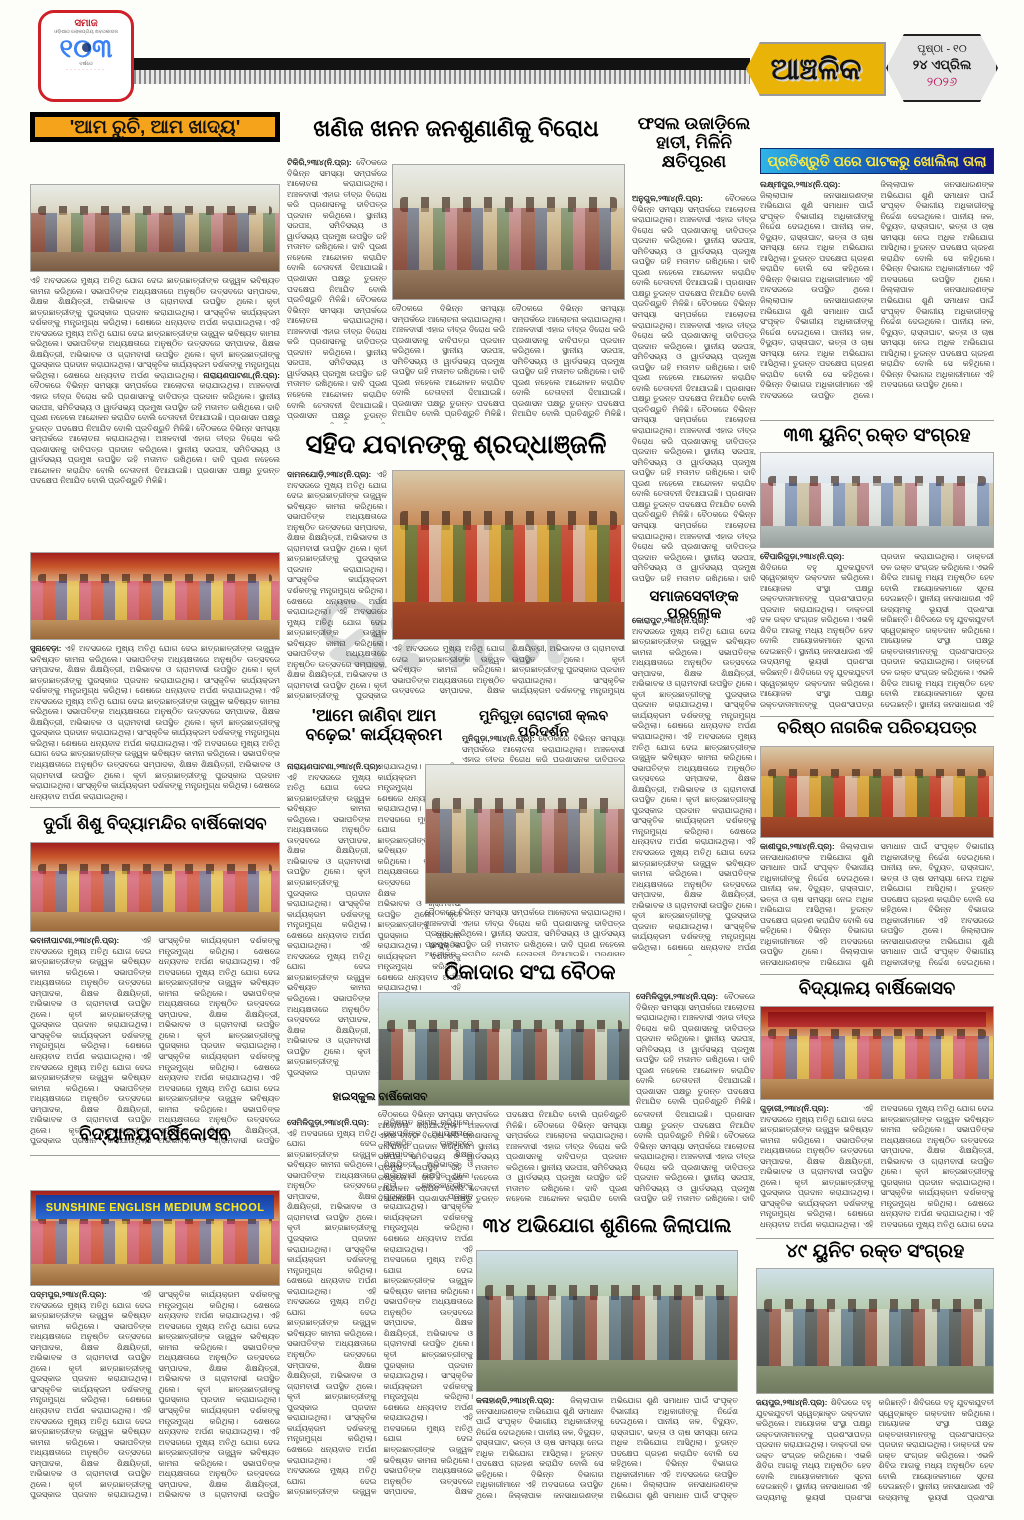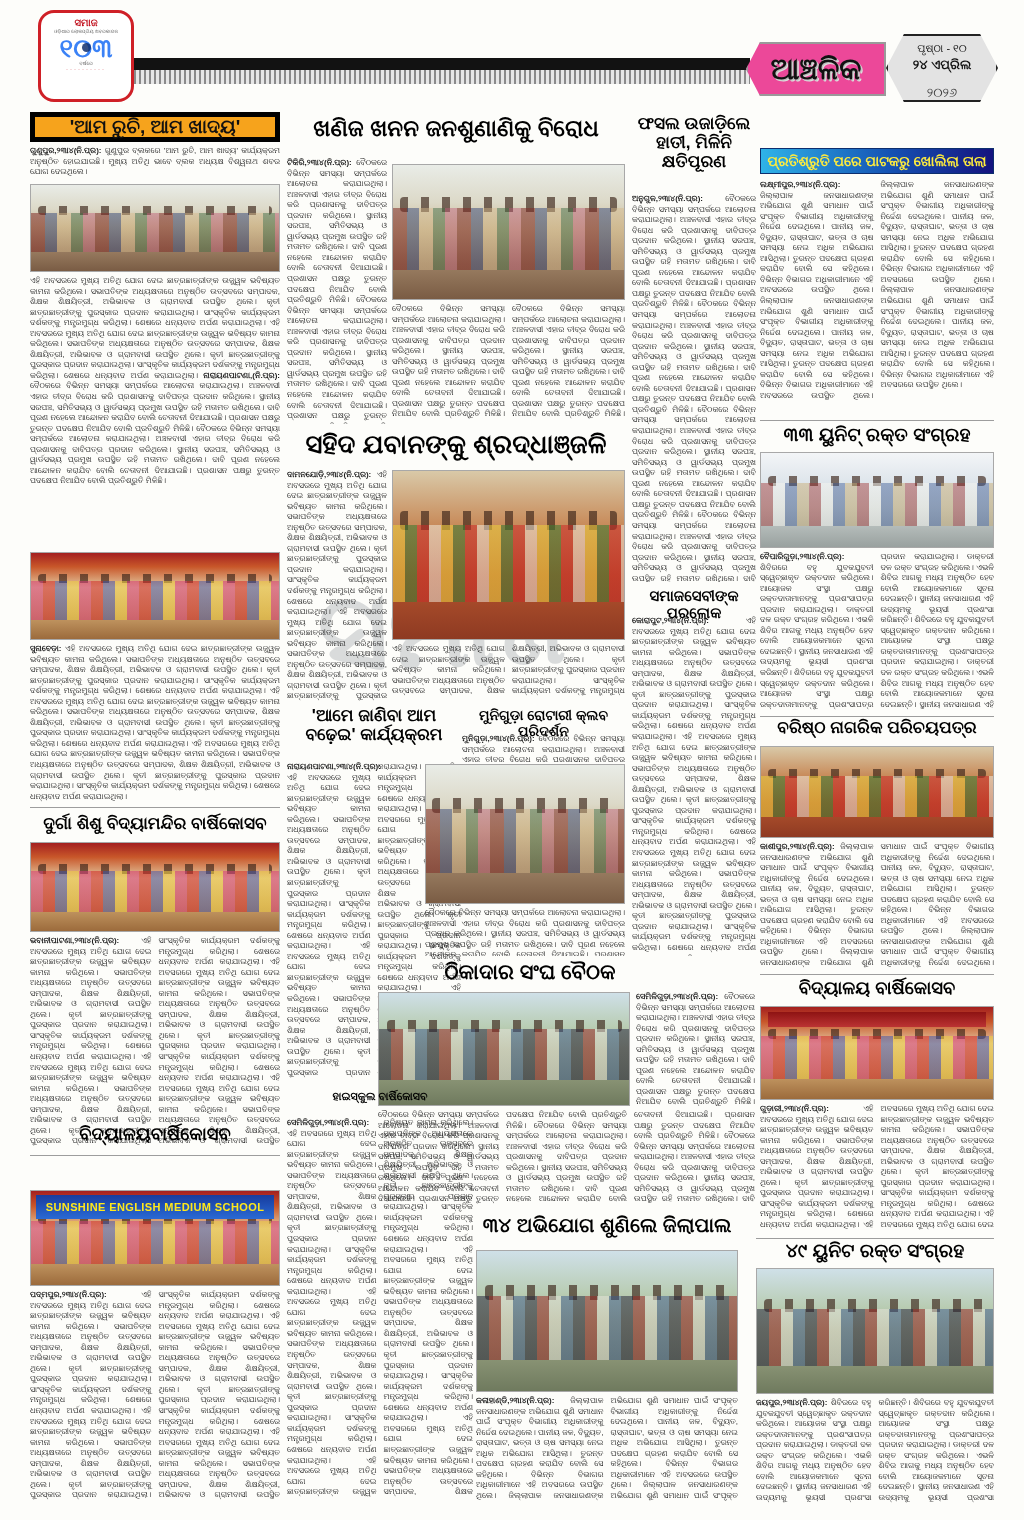--- a/index.html
+++ b/index.html
@@ -8,26 +8,26 @@
   .abs{position:absolute;box-sizing:border-box}
 
   
   .logo{border:3px solid #cf2027;border-radius:16px;background:#fff;text-align:center;padding-top:4px}
   .logo .m1{color:#c1121f;font-size:10px;font-weight:bold}
   .logo .m2{color:#555;font-size:5px;line-height:1.1}
   .logo .m3{color:#3b82f6;font-size:26px;font-weight:bold;line-height:1;position:relative}
   .logo .m3 i{position:absolute;width:9px;height:9px;border-radius:50%;background:#13306e;left:50%;top:8px;margin-left:-4px;opacity:.85}
   .logo .m4{color:#c1121f;font-size:6px;letter-spacing:2px}
   .rulebar{border-top:12px solid #121212;background:repeating-linear-gradient(90deg,#8a8a8a 0 2px,#e7e7e7 2px 5px)}
-  .secbadge{background:#ec4899;border:2px solid #9a9a9a;clip-path:polygon(10% 0,100% 0,100% 100%,10% 100%,0 50%);display:flex;align-items:center;justify-content:center}
+  .secbadge{background:#eab308;border:2px solid #9a9a9a;clip-path:polygon(10% 0,100% 0,100% 100%,10% 100%,0 50%);display:flex;align-items:center;justify-content:center}
   .secbadge span{font-size:30px;font-weight:bold;color:#111;text-shadow:1px 1px 0 #bbb,2px 2px 0 #ddd}
   .pagebadge{background:#e3e3e3;border:2px solid #222;clip-path:polygon(16% 0,84% 0,100% 50%,84% 100%,16% 100%,0 50%);text-align:center;padding-top:6px}
   .pagebadge .p1{font-size:11px;color:#111}
   .pagebadge .p2{font-size:13px;font-weight:bold;color:#111;margin-top:2px}
-  .pagebadge .p3{font-size:13px;color:#404040;margin-top:12px}
+  .pagebadge .p3{font-size:13px;color:#be185d;margin-top:1px}
   .pb-red{position:absolute;background:#c1121f;z-index:-1;border-radius:4px}
 
   
   .hl{font-weight:bold;color:#000;text-align:center;line-height:1.12;font-family:"Liberation Sans",sans-serif}
   .hlbox{background:#f6a31c;color:#111;display:flex;align-items:center;justify-content:center;border:5px solid #000000}
   .bluebar{background:linear-gradient(90deg,#2fb3e8 0%,#1553b4 55%,#15137e 100%);color:#ffec3d;font-weight:bold;display:flex;align-items:center;justify-content:center;border:1px solid #0d2e6e}
   .body{font-size:8px;line-height:1.32;text-align:justify;color:#1d1d1d;overflow:hidden}
   .cols2{column-count:2;column-gap:7px}
   .cols3{column-count:3;column-gap:7px}
   .dl{font-weight:bold}
@@ -71,24 +71,20 @@
   <div class="abs pb-red" style="left:884px;top:32px;width:116px;height:72px"></div>
   <div class="abs pagebadge" style="left:886px;top:34px;width:112px;height:68px">
     <div class="p1">ପୃଷ୍ଠା - ୧୦</div>
     <div class="p2">୨୪ ଏପ୍ରିଲ</div>
     <div class="p3">୨୦୨୬</div>
   </div>
 
   <div class="abs wmark" style="left:318px;top:568px">ସମାଜ</div>
 
   <div class="abs hlbox" style="left:30px;top:112px;width:250px;height:30px;font-size:19px;font-weight:bold">'ଆମ ରୁଚି, ଆମ ଖାଦ୍ୟ'</div>
-  <div class="abs body" style="left:30px;top:146px;width:250px;height:36px">
-    <span class="dl">ଗୁଣୁପୁର,୨୩ା୪(ନି.ପ୍ର):</span>
-    <span>ଗୁଣୁପୁର ବ୍ଲକରେ 'ଆମ ରୁଚି, ଆମ ଖାଦ୍ୟ' କାର୍ଯ୍ୟକ୍ରମ ଅନୁଷ୍ଠିତ ହୋଇଯାଇଛି। ମୁଖ୍ୟ ଅତିଥି ଭାବେ ବ୍ଲକ ଅଧ୍ୟକ୍ଷ ବିଶ୍ୱନାଥ ଶବର ଯୋଗ ଦେଇଥିଲେ।</span>
-  </div>
   <div class="abs photo phA" style="left:30px;top:184px;width:250px;height:88px"></div>
   <div class="abs body" style="left:30px;top:276px;width:250px;height:272px">
     <span>ଏହି ଅବସରରେ ମୁଖ୍ୟ ଅତିଥି ଯୋଗ ଦେଇ ଛାତ୍ରଛାତ୍ରୀଙ୍କ ଉଜ୍ଜ୍ୱଳ ଭବିଷ୍ୟତ କାମନା କରିଥିଲେ। ସଭାପତିଙ୍କ ଅଧ୍ୟକ୍ଷତାରେ ଅନୁଷ୍ଠିତ ଉତ୍ସବରେ ସମ୍ପାଦକ, ଶିକ୍ଷକ ଶିକ୍ଷୟିତ୍ରୀ, ଅଭିଭାବକ ଓ ଗ୍ରାମବାସୀ ଉପସ୍ଥିତ ଥିଲେ। କୃତୀ ଛାତ୍ରଛାତ୍ରୀଙ୍କୁ ପୁରସ୍କାର ପ୍ରଦାନ କରାଯାଇଥିଲା। ସାଂସ୍କୃତିକ କାର୍ଯ୍ୟକ୍ରମ ଦର୍ଶକଙ୍କୁ ମନ୍ତ୍ରମୁଗ୍ଧ କରିଥିଲା। ଶେଷରେ ଧନ୍ୟବାଦ ଅର୍ପଣ କରାଯାଇଥିଲା। ଏହି ଅବସରରେ ମୁଖ୍ୟ ଅତିଥି ଯୋଗ ଦେଇ ଛାତ୍ରଛାତ୍ରୀଙ୍କ ଉଜ୍ଜ୍ୱଳ ଭବିଷ୍ୟତ କାମନା କରିଥିଲେ। ସଭାପତିଙ୍କ ଅଧ୍ୟକ୍ଷତାରେ ଅନୁଷ୍ଠିତ ଉତ୍ସବରେ ସମ୍ପାଦକ, ଶିକ୍ଷକ ଶିକ୍ଷୟିତ୍ରୀ, ଅଭିଭାବକ ଓ ଗ୍ରାମବାସୀ ଉପସ୍ଥିତ ଥିଲେ। କୃତୀ ଛାତ୍ରଛାତ୍ରୀଙ୍କୁ ପୁରସ୍କାର ପ୍ରଦାନ କରାଯାଇଥିଲା। ସାଂସ୍କୃତିକ କାର୍ଯ୍ୟକ୍ରମ ଦର୍ଶକଙ୍କୁ ମନ୍ତ୍ରମୁଗ୍ଧ କରିଥିଲା। ଶେଷରେ ଧନ୍ୟବାଦ ଅର୍ପଣ କରାଯାଇଥିଲା। </span>
     <span class="dl">ନାରାୟଣପାଟଣା,(ନି.ପ୍ର):</span>
     <span>ବୈଠକରେ ବିଭିନ୍ନ ସମସ୍ୟା ସମ୍ପର୍କରେ ଆଲୋଚନା କରାଯାଇଥିଲା। ଅଞ୍ଚଳବାସୀ ଏହାର ତୀବ୍ର ବିରୋଧ କରି ପ୍ରଶାସନକୁ ଦାବିପତ୍ର ପ୍ରଦାନ କରିଥିଲେ। ସ୍ଥାନୀୟ ସରପଞ୍ଚ, ସମିତିସଭ୍ୟ ଓ ୱାର୍ଡସଭ୍ୟ ପ୍ରମୁଖ ଉପସ୍ଥିତ ରହି ମତାମତ ରଖିଥିଲେ। ଦାବି ପୂରଣ ନହେଲେ ଆନ୍ଦୋଳନ କରାଯିବ ବୋଲି ଚେତାବନୀ ଦିଆଯାଇଛି। ପ୍ରଶାସନ ପକ୍ଷରୁ ତୁରନ୍ତ ପଦକ୍ଷେପ ନିଆଯିବ ବୋଲି ପ୍ରତିଶ୍ରୁତି ମିଳିଛି। ବୈଠକରେ ବିଭିନ୍ନ ସମସ୍ୟା ସମ୍ପର୍କରେ ଆଲୋଚନା କରାଯାଇଥିଲା। ଅଞ୍ଚଳବାସୀ ଏହାର ତୀବ୍ର ବିରୋଧ କରି ପ୍ରଶାସନକୁ ଦାବିପତ୍ର ପ୍ରଦାନ କରିଥିଲେ। ସ୍ଥାନୀୟ ସରପଞ୍ଚ, ସମିତିସଭ୍ୟ ଓ ୱାର୍ଡସଭ୍ୟ ପ୍ରମୁଖ ଉପସ୍ଥିତ ରହି ମତାମତ ରଖିଥିଲେ। ଦାବି ପୂରଣ ନହେଲେ ଆନ୍ଦୋଳନ କରାଯିବ ବୋଲି ଚେତାବନୀ ଦିଆଯାଇଛି। ପ୍ରଶାସନ ପକ୍ଷରୁ ତୁରନ୍ତ ପଦକ୍ଷେପ ନିଆଯିବ ବୋଲି ପ୍ରତିଶ୍ରୁତି ମିଳିଛି। </span>
   </div>
   <div class="abs photo phC" style="left:30px;top:552px;width:250px;height:88px"></div>
   <div class="abs body" style="left:30px;top:644px;width:250px;height:160px">
     <span class="dl">ସୁନାବେଡ଼ା:</span>
     <span>ଏହି ଅବସରରେ ମୁଖ୍ୟ ଅତିଥି ଯୋଗ ଦେଇ ଛାତ୍ରଛାତ୍ରୀଙ୍କ ଉଜ୍ଜ୍ୱଳ ଭବିଷ୍ୟତ କାମନା କରିଥିଲେ। ସଭାପତିଙ୍କ ଅଧ୍ୟକ୍ଷତାରେ ଅନୁଷ୍ଠିତ ଉତ୍ସବରେ ସମ୍ପାଦକ, ଶିକ୍ଷକ ଶିକ୍ଷୟିତ୍ରୀ, ଅଭିଭାବକ ଓ ଗ୍ରାମବାସୀ ଉପସ୍ଥିତ ଥିଲେ। କୃତୀ ଛାତ୍ରଛାତ୍ରୀଙ୍କୁ ପୁରସ୍କାର ପ୍ରଦାନ କରାଯାଇଥିଲା। ସାଂସ୍କୃତିକ କାର୍ଯ୍ୟକ୍ରମ ଦର୍ଶକଙ୍କୁ ମନ୍ତ୍ରମୁଗ୍ଧ କରିଥିଲା। ଶେଷରେ ଧନ୍ୟବାଦ ଅର୍ପଣ କରାଯାଇଥିଲା। ଏହି ଅବସରରେ ମୁଖ୍ୟ ଅତିଥି ଯୋଗ ଦେଇ ଛାତ୍ରଛାତ୍ରୀଙ୍କ ଉଜ୍ଜ୍ୱଳ ଭବିଷ୍ୟତ କାମନା କରିଥିଲେ। ସଭାପତିଙ୍କ ଅଧ୍ୟକ୍ଷତାରେ ଅନୁଷ୍ଠିତ ଉତ୍ସବରେ ସମ୍ପାଦକ, ଶିକ୍ଷକ ଶିକ୍ଷୟିତ୍ରୀ, ଅଭିଭାବକ ଓ ଗ୍ରାମବାସୀ ଉପସ୍ଥିତ ଥିଲେ। କୃତୀ ଛାତ୍ରଛାତ୍ରୀଙ୍କୁ ପୁରସ୍କାର ପ୍ରଦାନ କରାଯାଇଥିଲା। ସାଂସ୍କୃତିକ କାର୍ଯ୍ୟକ୍ରମ ଦର୍ଶକଙ୍କୁ ମନ୍ତ୍ରମୁଗ୍ଧ କରିଥିଲା। ଶେଷରେ ଧନ୍ୟବାଦ ଅର୍ପଣ କରାଯାଇଥିଲା। ଏହି ଅବସରରେ ମୁଖ୍ୟ ଅତିଥି ଯୋଗ ଦେଇ ଛାତ୍ରଛାତ୍ରୀଙ୍କ ଉଜ୍ଜ୍ୱଳ ଭବିଷ୍ୟତ କାମନା କରିଥିଲେ। ସଭାପତିଙ୍କ ଅଧ୍ୟକ୍ଷତାରେ ଅନୁଷ୍ଠିତ ଉତ୍ସବରେ ସମ୍ପାଦକ, ଶିକ୍ଷକ ଶିକ୍ଷୟିତ୍ରୀ, ଅଭିଭାବକ ଓ ଗ୍ରାମବାସୀ ଉପସ୍ଥିତ ଥିଲେ। କୃତୀ ଛାତ୍ରଛାତ୍ରୀଙ୍କୁ ପୁରସ୍କାର ପ୍ରଦାନ କରାଯାଇଥିଲା। ସାଂସ୍କୃତିକ କାର୍ଯ୍ୟକ୍ରମ ଦର୍ଶକଙ୍କୁ ମନ୍ତ୍ରମୁଗ୍ଧ କରିଥିଲା। ଶେଷରେ ଧନ୍ୟବାଦ ଅର୍ପଣ କରାଯାଇଥିଲା। </span>

